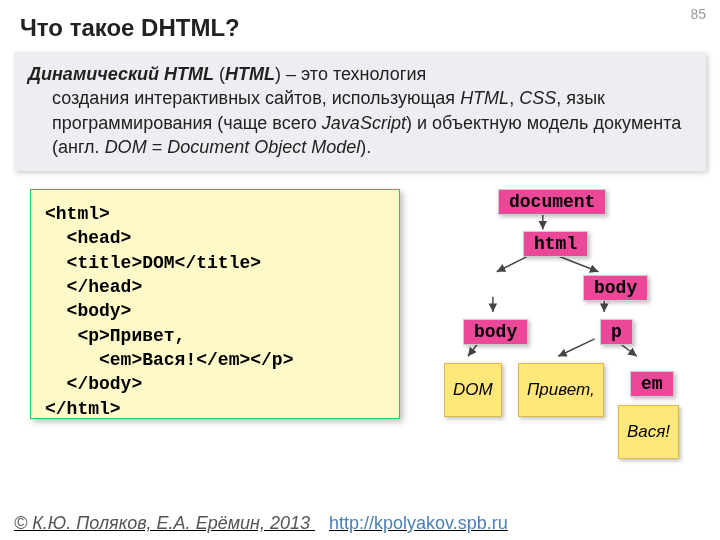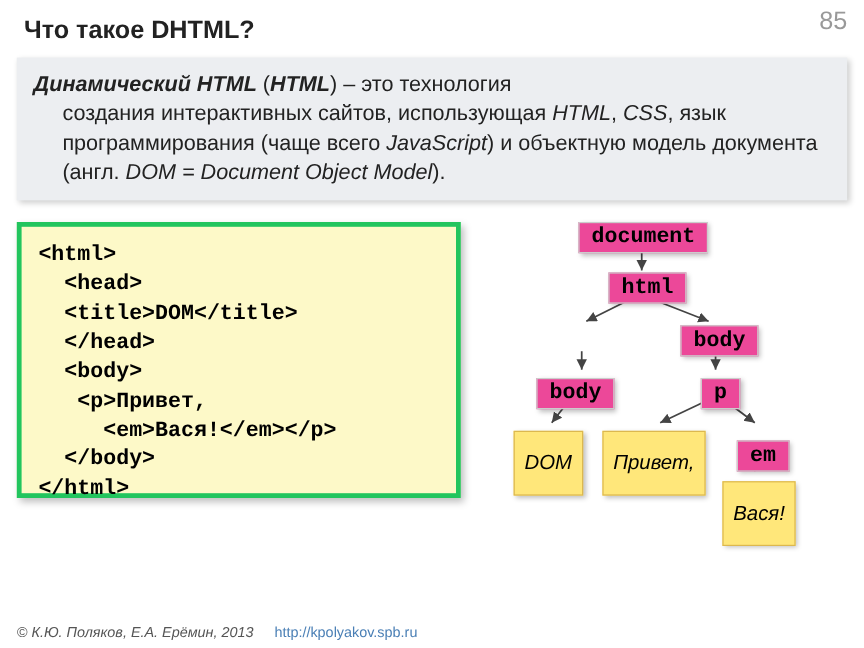--- a/index.html
+++ b/index.html
@@ -8,25 +8,25 @@
     height: 540px;
     background: #fff;
     font-family: Arial, Helvetica, sans-serif;
     position: relative;
     overflow: hidden;
   }
   .page-number {
     position: absolute;
     top: 6px;
     right: 14px;
-    font-size: 21px;
+    font-size: 14px;
     color: #999;
   }
   .title {
-    font-size: 21px;
+    font-size: 24px;
     font-weight: bold;
     color: #222;
     padding: 14px 20px 10px 20px;
   }
   .desc-box {
     margin: 0 14px;
     background: #eceef1;
     padding: 10px 14px 12px 14px;
     font-size: 18px;
     line-height: 1.35;
@@ -36,31 +36,32 @@
   .desc-box .indent { padding-left: 24px; display:block; }
   .desc-box em { font-style: italic; }
   .desc-box strong { font-weight: bold; font-style: italic; }
   .lower {
     display: flex;
     padding: 18px 14px 0 14px;
     gap: 18px;
   }
   .code-box {
     background: #fdf9c8;
-    border: 4px solid #22c55e;
+    border: 1px solid #22c55e;
     box-shadow: 3px 3px 6px rgba(0,0,0,0.25);
     padding: 12px 14px;
     font-family: "Courier New", monospace;
     font-size: 18px;
     font-weight: bold;
     line-height: 1.35;
     color: #000;
     white-space: pre;
     width: 370px;
     height: 230px;
+    margin-left: 16px;
   }
   .tree {
     position: relative;
     flex: 1;
     height: 250px;
   }
   .node {
     position: absolute;
     background: #ec4899;
     border: 1px solid #ccc;
@@ -83,21 +84,22 @@
   svg.lines {
     position: absolute;
     top: 0; left: 0;
     width: 100%; height: 100%;
     pointer-events: none;
   }
   .footer {
     position: absolute;
     bottom: 6px;
     left: 14px;
-    font-size: 12px;
+    font-size: 18px;
+    text-decoration: underline;
   }
   .footer .copy { font-style: italic; color: #555; }
   .footer .url { color: #4a7fb5; margin-left: 14px; }
 </style>
 </head>
 <body>
 
 <div class="page-number">85</div>
 
 <div class="title">Что такое DHTML?</div>

